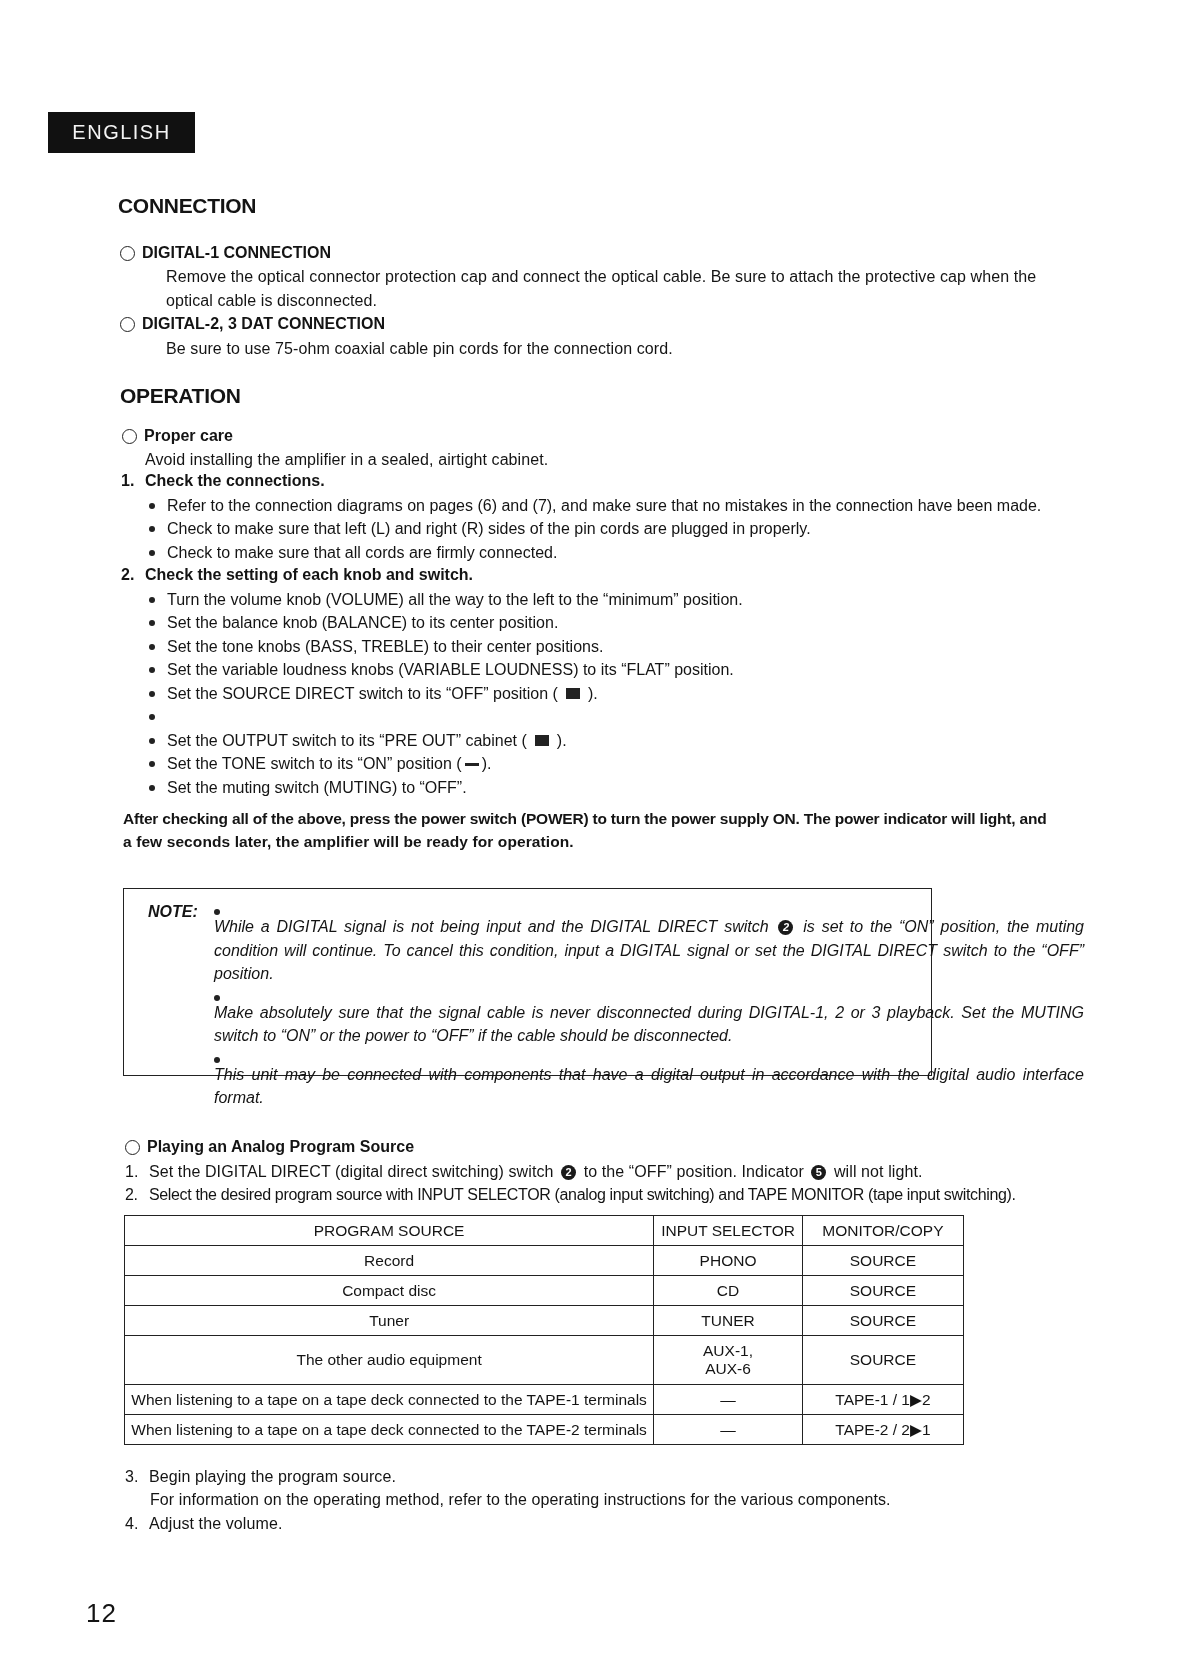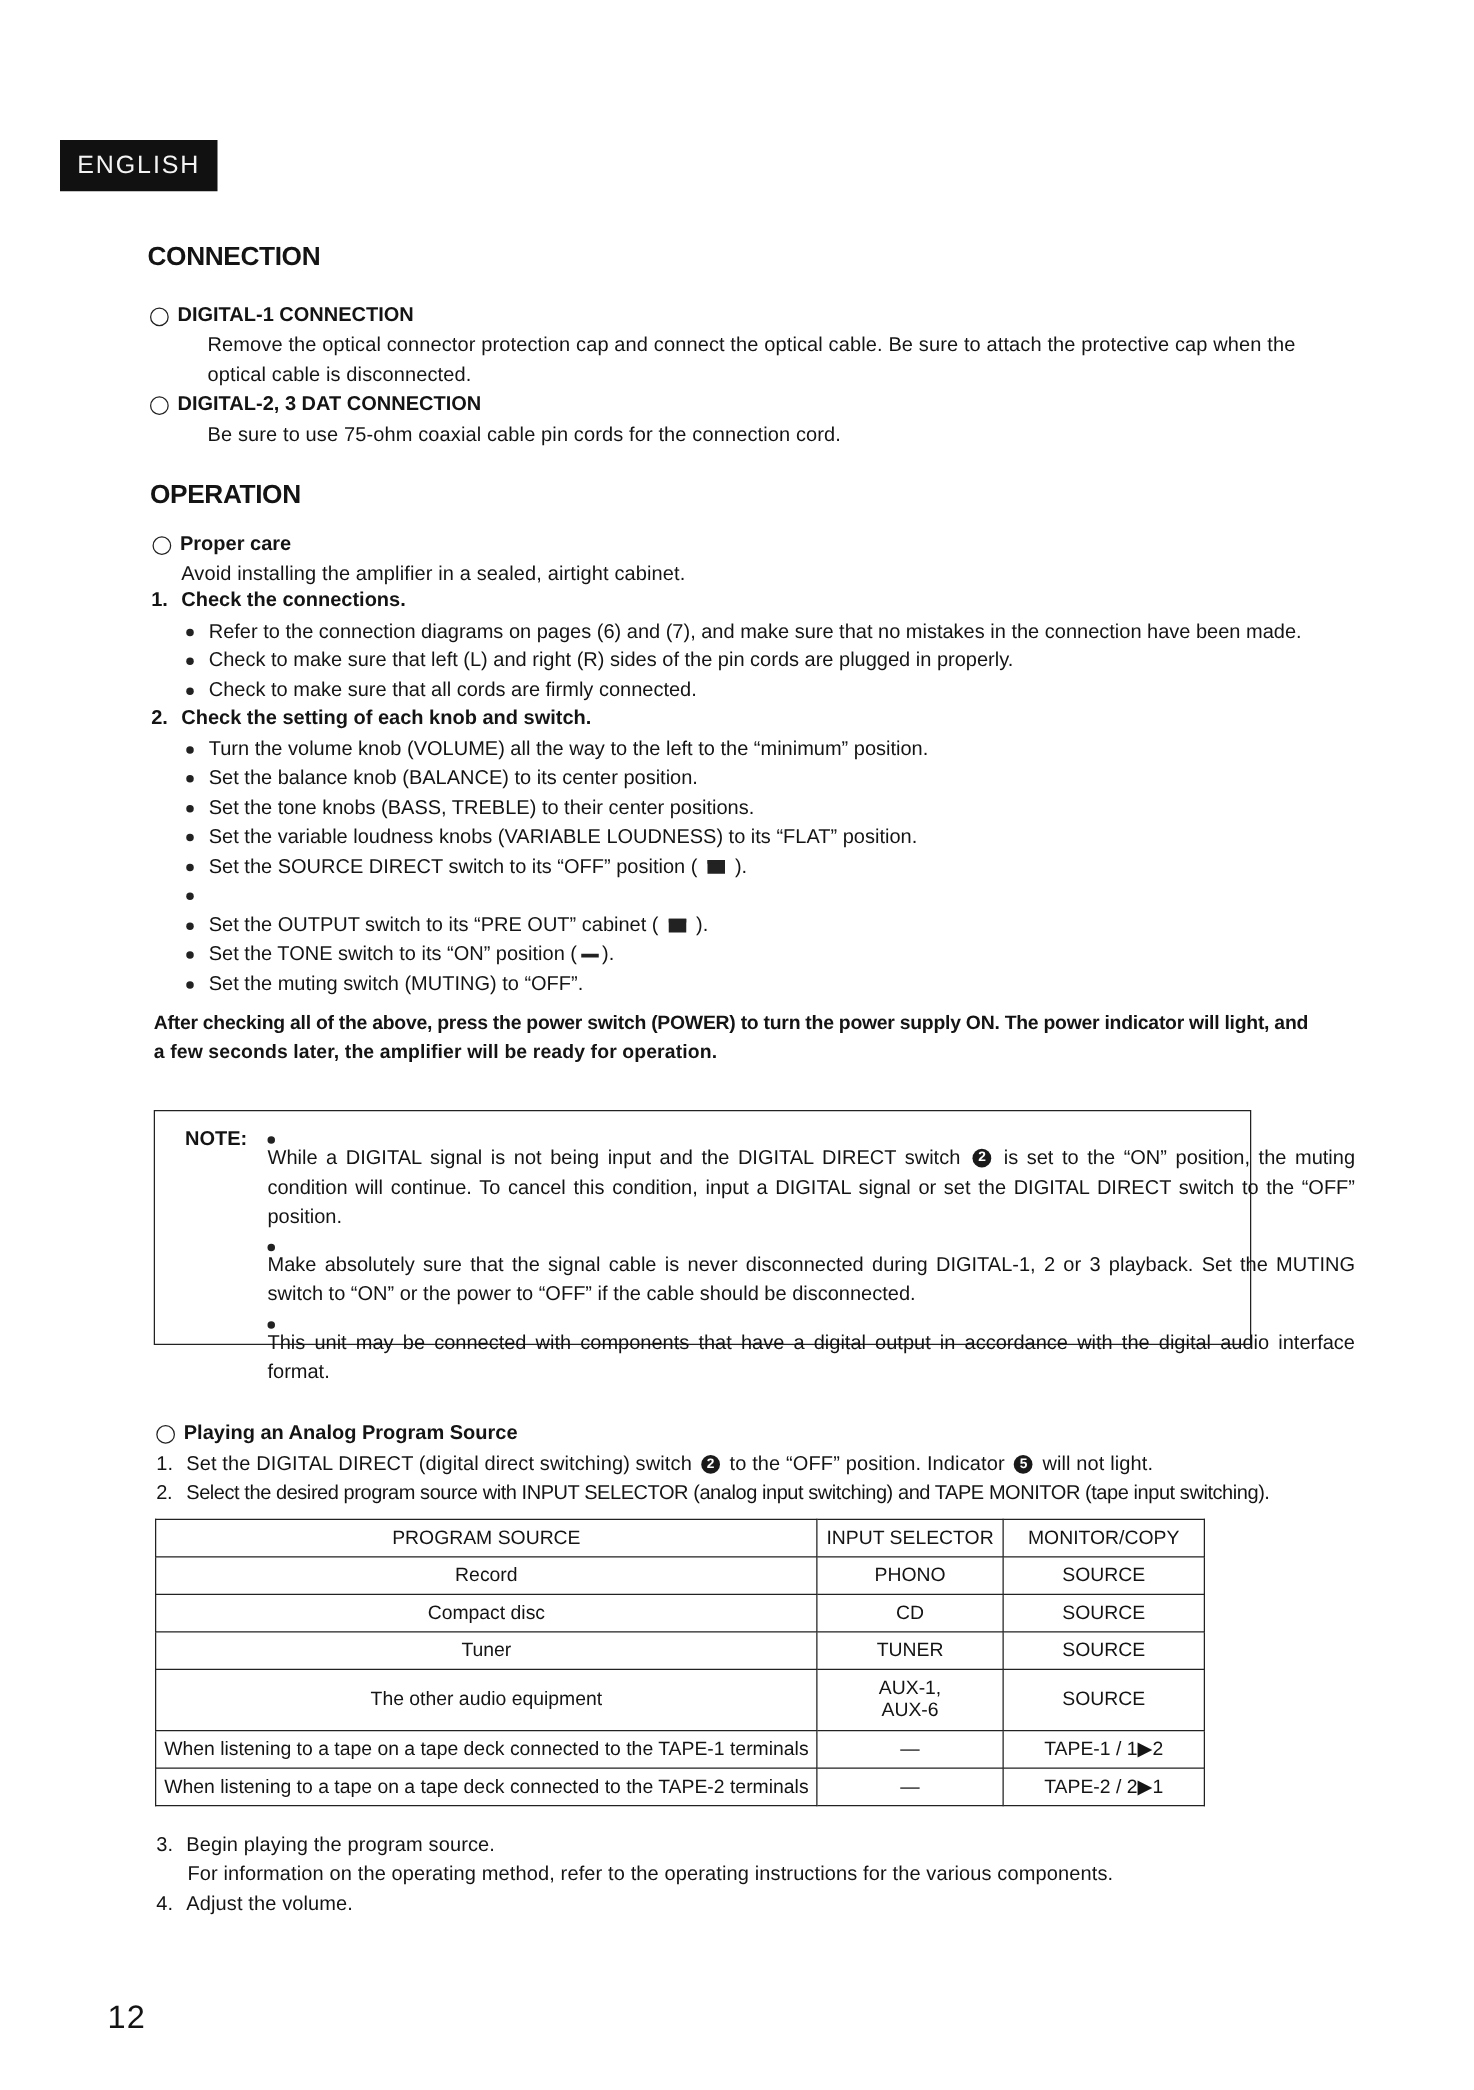--- a/index.html
+++ b/index.html
@@ -3,21 +3,21 @@
 <meta charset="utf-8">
 <style>
   html, body { margin: 0; padding: 0; background: #ffffff; }
   body {
     width: 1179px; height: 1672px; position: relative; overflow: hidden;
     font-family: "Liberation Sans", "DejaVu Sans", sans-serif;
     color: #141414;
   }
   .abs { position: absolute; }
   .lang-tab {
-    left: 48px; top: 112px; width: 126px; height: 41px;
+    left: 48px; top: 112px; width: 147px; height: 41px;
     background: #111111; color: #f4f4f4;
     font-size: 20px; letter-spacing: 1.5px;
     display: flex; align-items: center; justify-content: center;
   }
   .h1 { font-weight: bold; font-size: 21px; letter-spacing: -0.3px; }
   .h2 { font-weight: bold; font-size: 16px; display: flex; align-items: center; justify-content: flex-end; }
   .txt { font-size: 16px; line-height: 23.5px; white-space: nowrap; letter-spacing: 0.1px; }
   .circle {
     display: inline-block; width: 13px; height: 13px; border: 1.5px solid #222;
     border-radius: 50%; margin-right: 7px; flex: none;
@@ -27,22 +27,22 @@
   .bullet { display: inline-block; width: 6px; height: 6px; background: #222; border-radius: 50%; margin-right: 12px; flex: none; }
   .bold { font-weight: bold; }
   .sw-icon { display: inline-block; width: 14px; height: 8px; background: #222; vertical-align: middle; margin: 0 8px; border-top: 3px solid #222; }
   .sw-icon-on { display: inline-block; width: 14px; height: 3px; background: #222; vertical-align: middle; margin: 0 3px 0 3px; }
   .badge-num {
     display: inline-flex; width: 15px; height: 15px; border-radius: 50%;
     background: #1a1a1a; color: #fff; font-size: 11px; font-weight: bold;
     align-items: center; justify-content: center; vertical-align: middle; margin: 0 3px;
   }
   .note-box {
-    left: 123px; top: 888px; width: 878px; height: 188px;
-    border: 1.5px solid #222; box-sizing: border-box;
+    left: 123px; top: 888px; width: 809px; height: 188px;
+    border: 1.5px solid #222; box-sizing: border-box; font-style: italic;
   }
   .note-label { left: 24px; top: 14px; font-weight: bold; font-size: 16px; }
   .note-items { left: 90px; top: 11px; width: 905px; }
   .note-item { display: flex; font-size: 16px; line-height: 23.5px; flex-direction: column; }
   .note-item .bullet { margin-top: 9px; margin-right: 14px; }
   .note-item .ntext { width: 870px; text-align: justify; }
   table.src {
     position: absolute; left: 124px; top: 1215px; width: 840px;
     border-collapse: collapse; font-size: 15.5px;
   }

